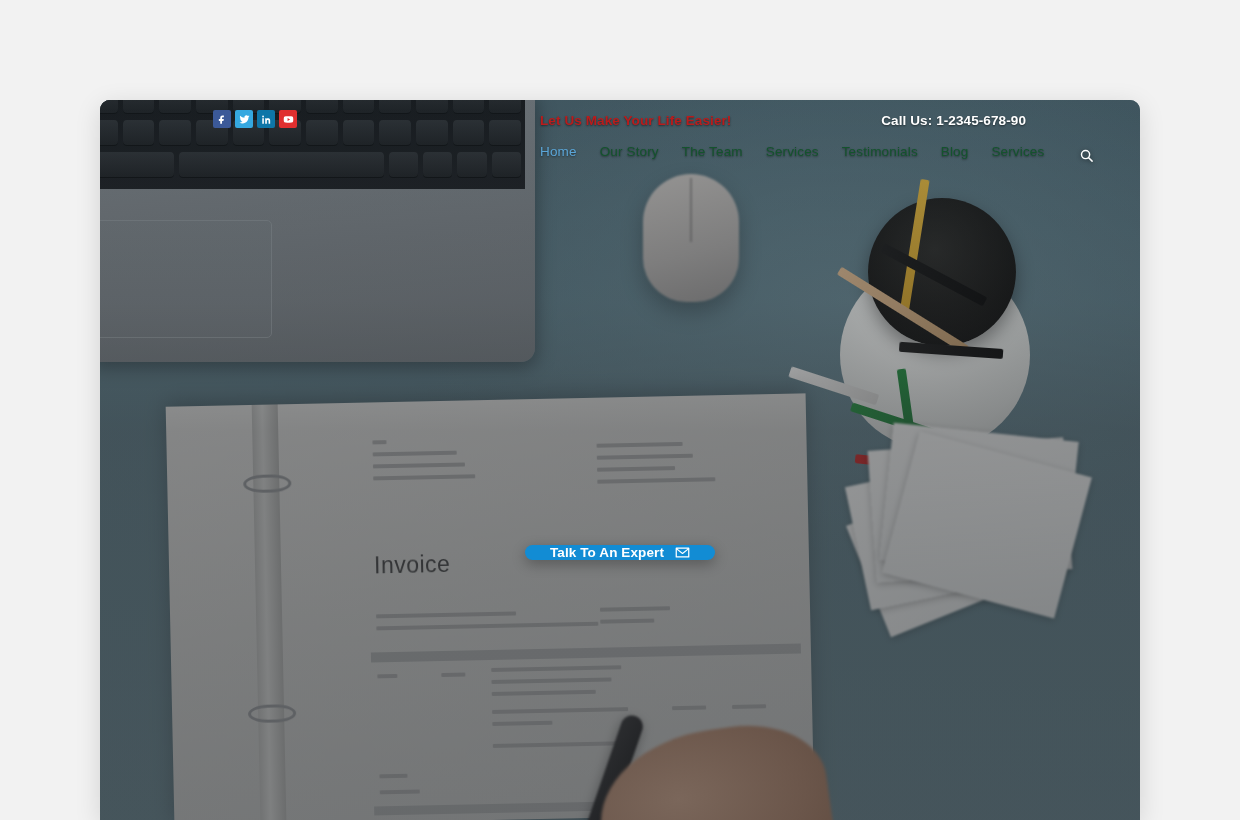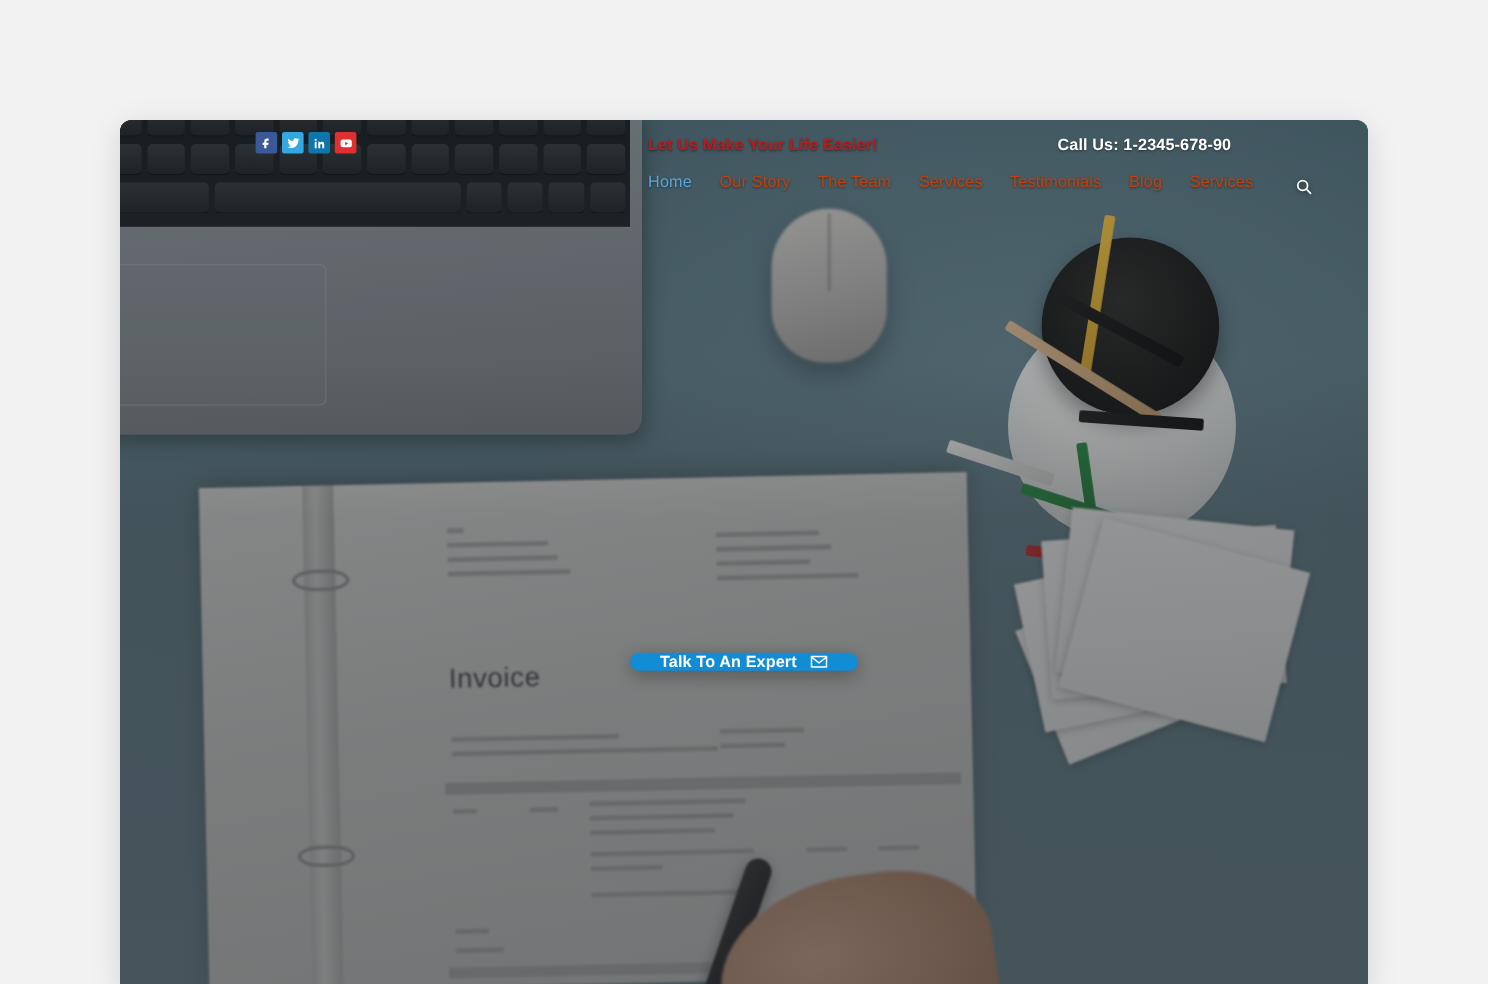--- a/index.html
+++ b/index.html
@@ -108,21 +108,21 @@
     text-shadow:0 1px 2px rgba(0,0,0,.5); white-space:nowrap; }
 
   #navbar{ position:relative; height:50px; }
   #logo{ position:absolute; left:113px; top:-3px; font-size:27px; font-weight:bold;
     letter-spacing:-.6px; color:#ffffff; white-space:nowrap;
     text-shadow:0 1px 3px rgba(0,0,0,.45); }
   #logo .four{ color:#1b9be0; font-style:italic; font-weight:bold; }
   #logo .dot{ color:#1b9be0; }
 
   #mainnav{ position:absolute; left:440px; top:4px; display:flex; align-items:flex-start; gap:23px; }
-  #mainnav a{ color:#c2410c; font-size:13.5px; text-decoration:none; font-weight:500;
+  #mainnav a{ color:#14532d; font-size:13.5px; text-decoration:none; font-weight:500;
     letter-spacing:.15px; text-shadow:0 1px 2px rgba(0,0,0,.45); white-space:nowrap; }
   #mainnav a.active{ color:#5ba6d8; }
   #search-btn{ margin-left:8px; width:22px; height:22px; display:flex;
     align-items:center; justify-content:center; cursor:pointer; }
   #search-btn svg{ width:15px; height:15px; stroke:#fff; fill:none; stroke-width:2.3;
     filter:drop-shadow(0 1px 2px rgba(0,0,0,.5)); }
 
   
   #hero-copy{ position:absolute; left:0; right:0; top:415px; z-index:5; text-align:center; }
   #hero-title{ color:#fff; font-size:31px; font-weight:bold; line-height:1.04;

